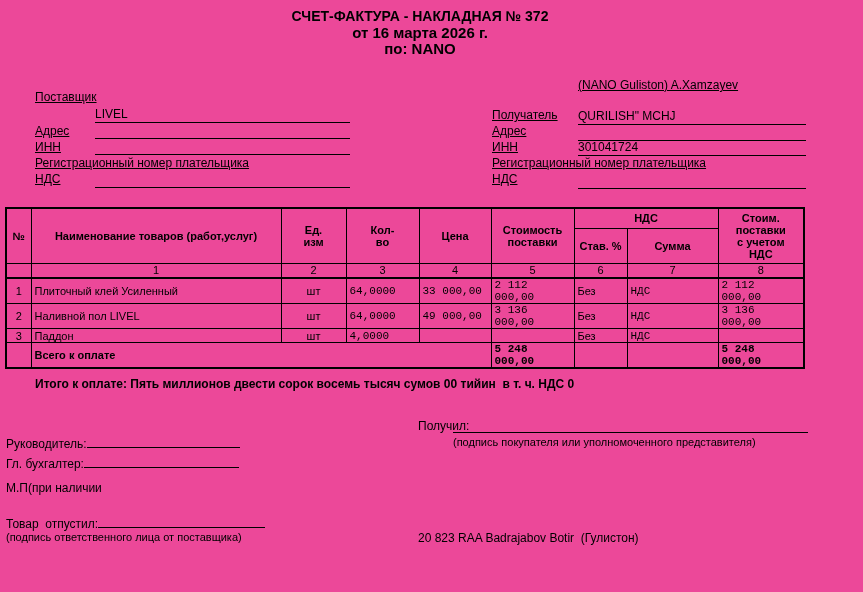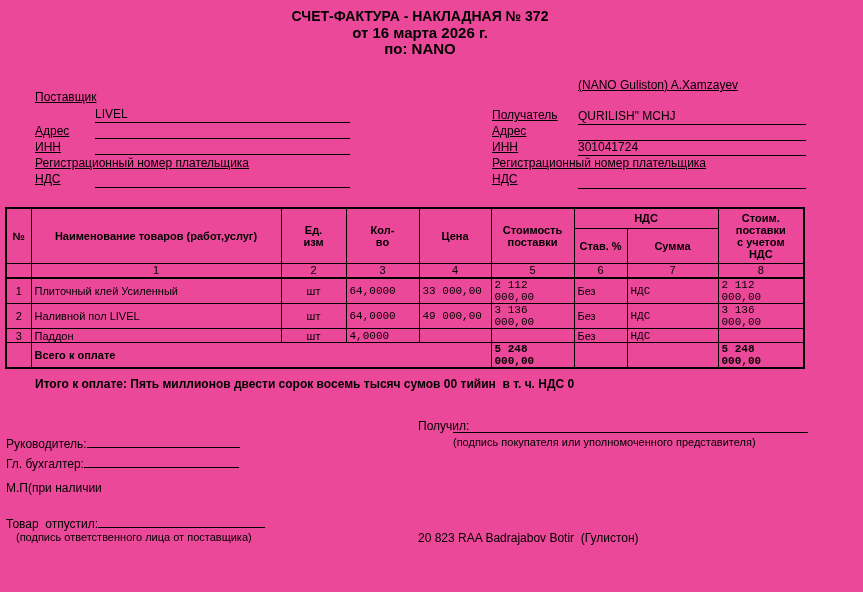--- a/index.html
+++ b/index.html
@@ -144,20 +144,20 @@
     </tr>
   </tbody>
     </table>
 
   <div class="sum-line" style="left:35px;top:377px;">Итого к оплате: Пять миллионов двести сорок восемь тысяч сумов 00 тийин  в т. ч. НДС 0</div>
 
   <div class="sig" style="left:6px;top:419px;margin-top:15px;"><span>Руководитель:</span><span class="uline" style="width:153px;"></span></div>
   <div class="sig" style="left:6px;top:454px;"><span>Гл. бухгалтер:</span><span class="uline" style="width:155px;"></span></div>
   <div class="sig" style="left:6px;top:481px;">М.П(при наличии</div>
   <div class="sig" style="left:6px;top:514px;"><span>Товар  отпустил:</span><span class="uline" style="width:167px;"></span></div>
-  <div class="note" style="left:16px;top:531px;">(подпись ответственного лица от поставщика)</div>
+  <div class="note" style="left:6px;top:531px;">(подпись ответственного лица от поставщика)</div>
 
   <div class="sig" style="left:418px;top:419px;">Получил:</div>
   <div class="hr" style="left:453px;top:417px;width:355px;height:15px;"></div>
   <div class="note" style="left:453px;top:436px;width:357px;">(подпись покупателя или уполномоченного представителя)</div>
   <div class="sig" style="left:418px;top:531px;">20 823 RAA Badrajabov Botir  (Гулистон)</div>
 
 </div>
 
 </body></html>

